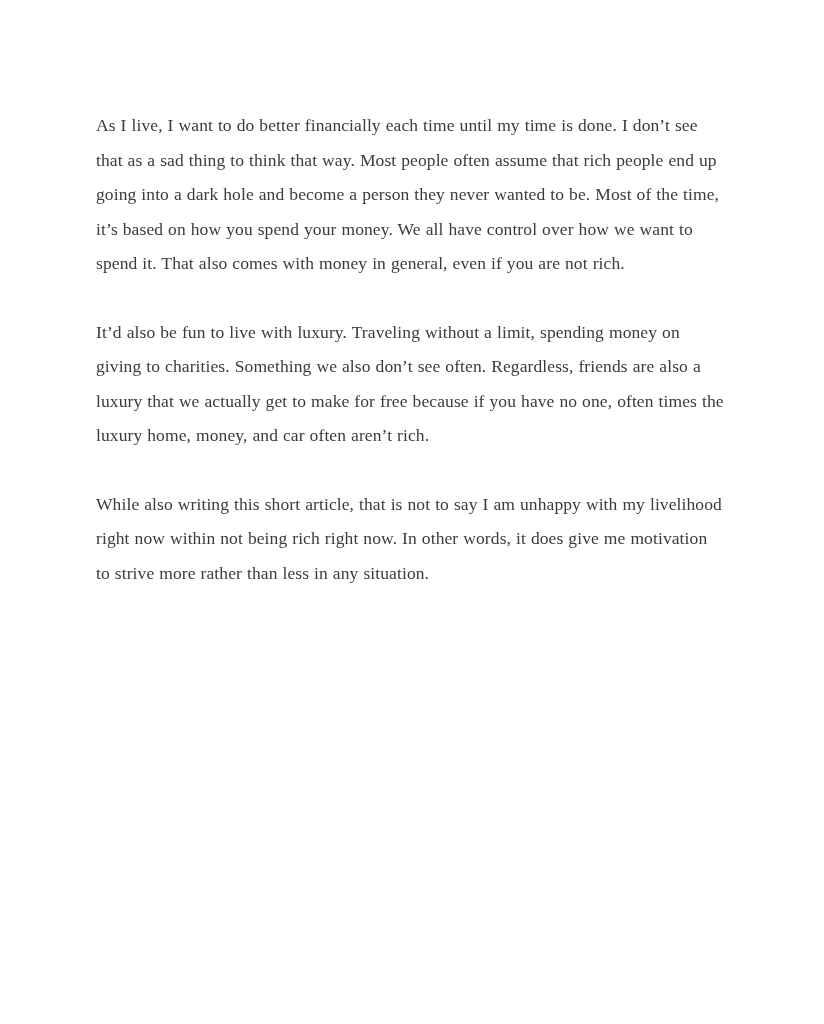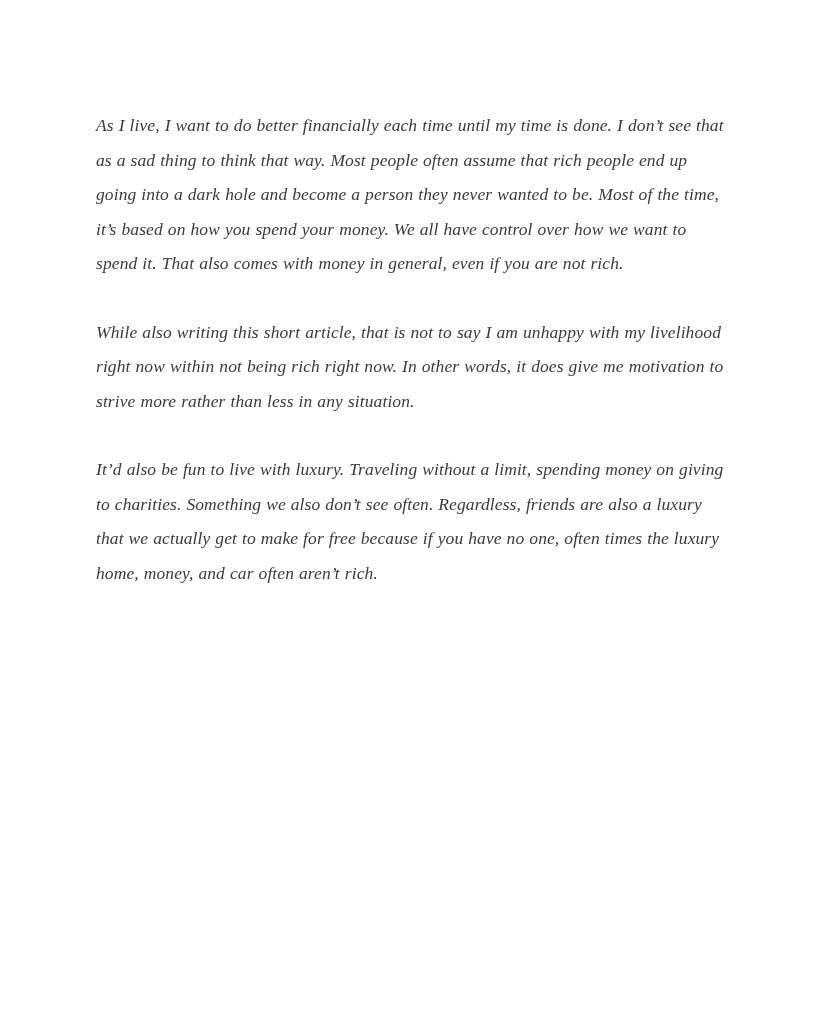--- a/index.html
+++ b/index.html
@@ -12,35 +12,34 @@
     height: 1024px;
     overflow: hidden;
     font-family: "Liberation Serif", "DejaVu Serif", serif;
   }
   .page {
     box-sizing: border-box;
     width: 824px;
     height: 1024px;
     background: #ffffff;
     padding: 108px 98px 0 96px;
-    font-style: italic;
   }
   .doc-paragraph {
     margin: 0 0 34px 0;
     font-size: 17.5px;
     line-height: 34.5px;
     color: #3b3b3b;
     letter-spacing: 0.1px;
     text-align: left;
     word-spacing: 0.5px;
   }
   .doc-paragraph:last-child {
     margin-bottom: 0;
   }
 </style>
 </head>
 <body>
 
 <div class="page">
   <p class="doc-paragraph">As I live, I want to do better financially each time until my time is done. I don’t see that as a sad thing to think that way. Most people often assume that rich people end up going into a dark hole and become a person they never wanted to be. Most of the time, it’s based on how you spend your money. We all have control over how we want to spend it. That also comes with money in general, even if you are not rich.</p>
+  <p class="doc-paragraph">It’d also be fun to live with luxury. Traveling without a limit, spending money on giving to charities. Something we also don’t see often. Regardless, friends are also a luxury that we actually get to make for free because if you have no one, often times the luxury home, money, and car often aren’t rich.</p>
   <p class="doc-paragraph">While also writing this short article, that is not to say I am unhappy with my livelihood right now within not being rich right now. In other words, it does give me motivation to strive more rather than less in any situation.</p>
-  <p class="doc-paragraph">It’d also be fun to live with luxury. Traveling without a limit, spending money on giving to charities. Something we also don’t see often. Regardless, friends are also a luxury that we actually get to make for free because if you have no one, often times the luxury home, money, and car often aren’t rich.</p>
 </div>
 
 </body></html>

